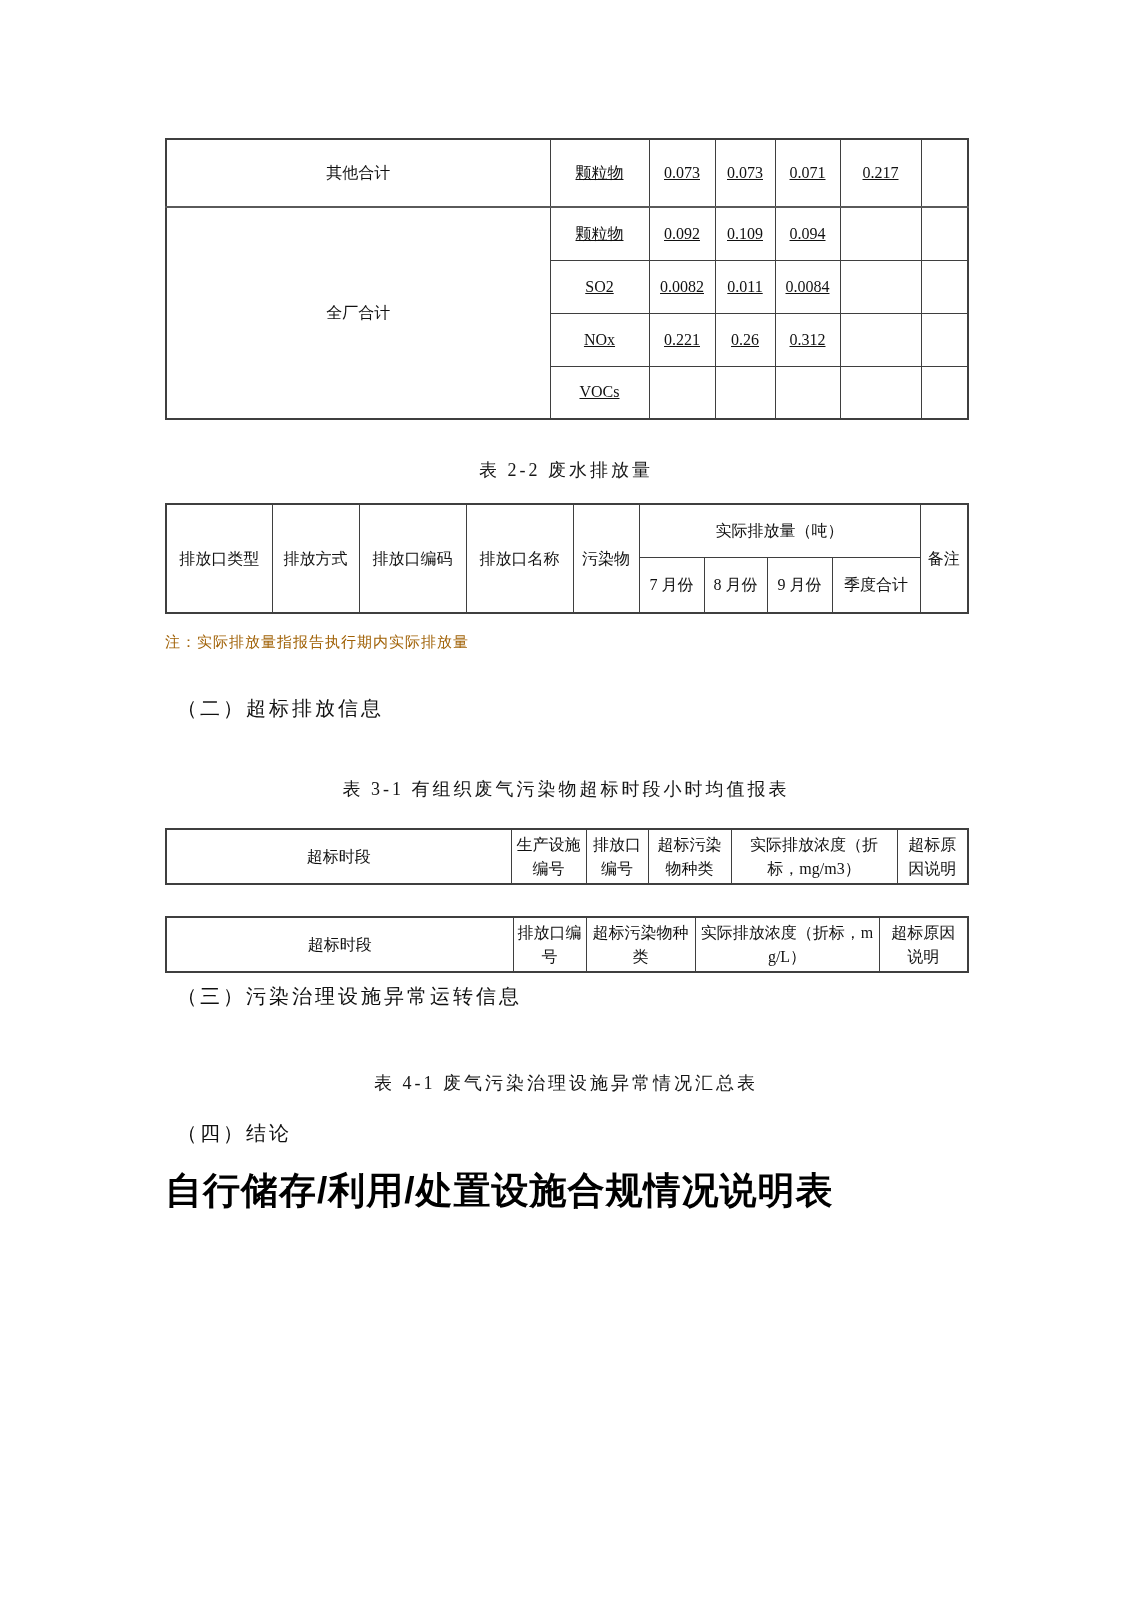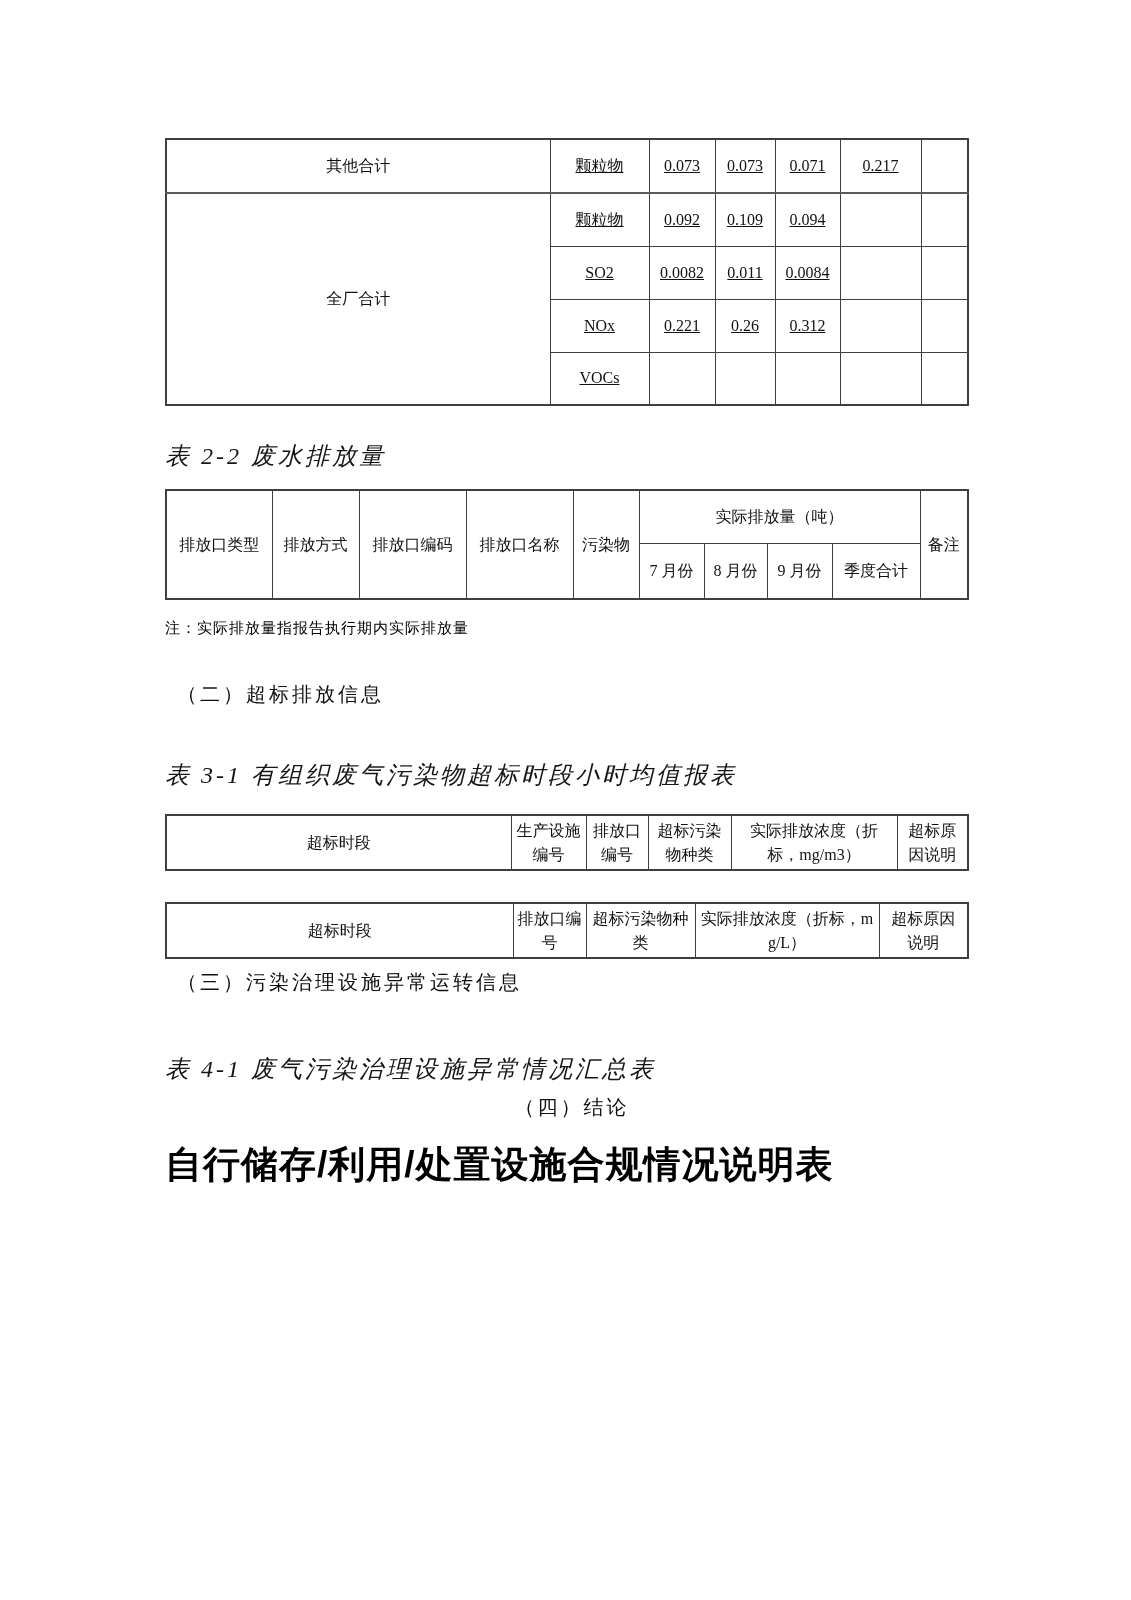--- a/index.html
+++ b/index.html
@@ -22,54 +22,54 @@
     padding:2px 4px;
     line-height:24px;
     word-break:break-all;
   }
   td.c { text-align:center; }
   td.l { text-align:center; padding-left:9px;text-decoration:underline; }
   tr.thick-top td { border-top:2.5px solid #5a5a5a; }
   td.thick-top { border-top:2.5px solid #5a5a5a; }
 
   .r53 td { height:53px; }
-  .r54 td { height:54px; }
+  .r54 td { height:68px; }
   .r55 td { height:55px; }
   .r56 td { height:56px; }
 
   .tbl-title {
-    font-size:24px; line-height:26px;
-    letter-spacing:3px; color:#161616;font-style:italic;
+    text-align:center; font-size:18px; line-height:26px;
+    letter-spacing:3px; color:#161616;
   }
   .section-heading {
     font-size:20px; line-height:32px; letter-spacing:3px;
     padding-left:12px; color:#101010; font-weight:400;
   }
   .note-line, .conclusion-line {
-    font-size:15px; line-height:19px; letter-spacing:1px; color:#000000;
+    font-size:15px; line-height:19px; letter-spacing:1px; color:#a16207;
   }
   .big-title {
     font-family:"Liberation Sans","DejaVu Sans",sans-serif;
     font-weight:700; font-size:37px; line-height:48px;
     letter-spacing:1px; color:#000;
   }
 
   #t1 { margin-top:138px; }
   #title22 { margin-top:37px; }
   #t22 { margin-top:20px; }
   #note22 { margin-top:19px; }
   #s2 { margin-top:40px; }
   #title31 { margin-top:52px; }
   #t31 { margin-top:26px; }
   #title32 { margin-top:25px; }
   #t32 { margin-top:31px; }
   #s3 { margin-top:7px; }
   #title41 { margin-top:58px; }
   #t41 { margin-top:26px; }
-  #s4 { margin-top:9px;text-align:center; }
+  #s4 { margin-top:21px; }
   #conclusion { margin-top:26px; }
   #bigtitle { margin-top:18px; }
 
   .conc-pad { padding-left:20px; padding-right:20px; }
 </style>
 </head>
 <body>
 
 <div class="content">
 

